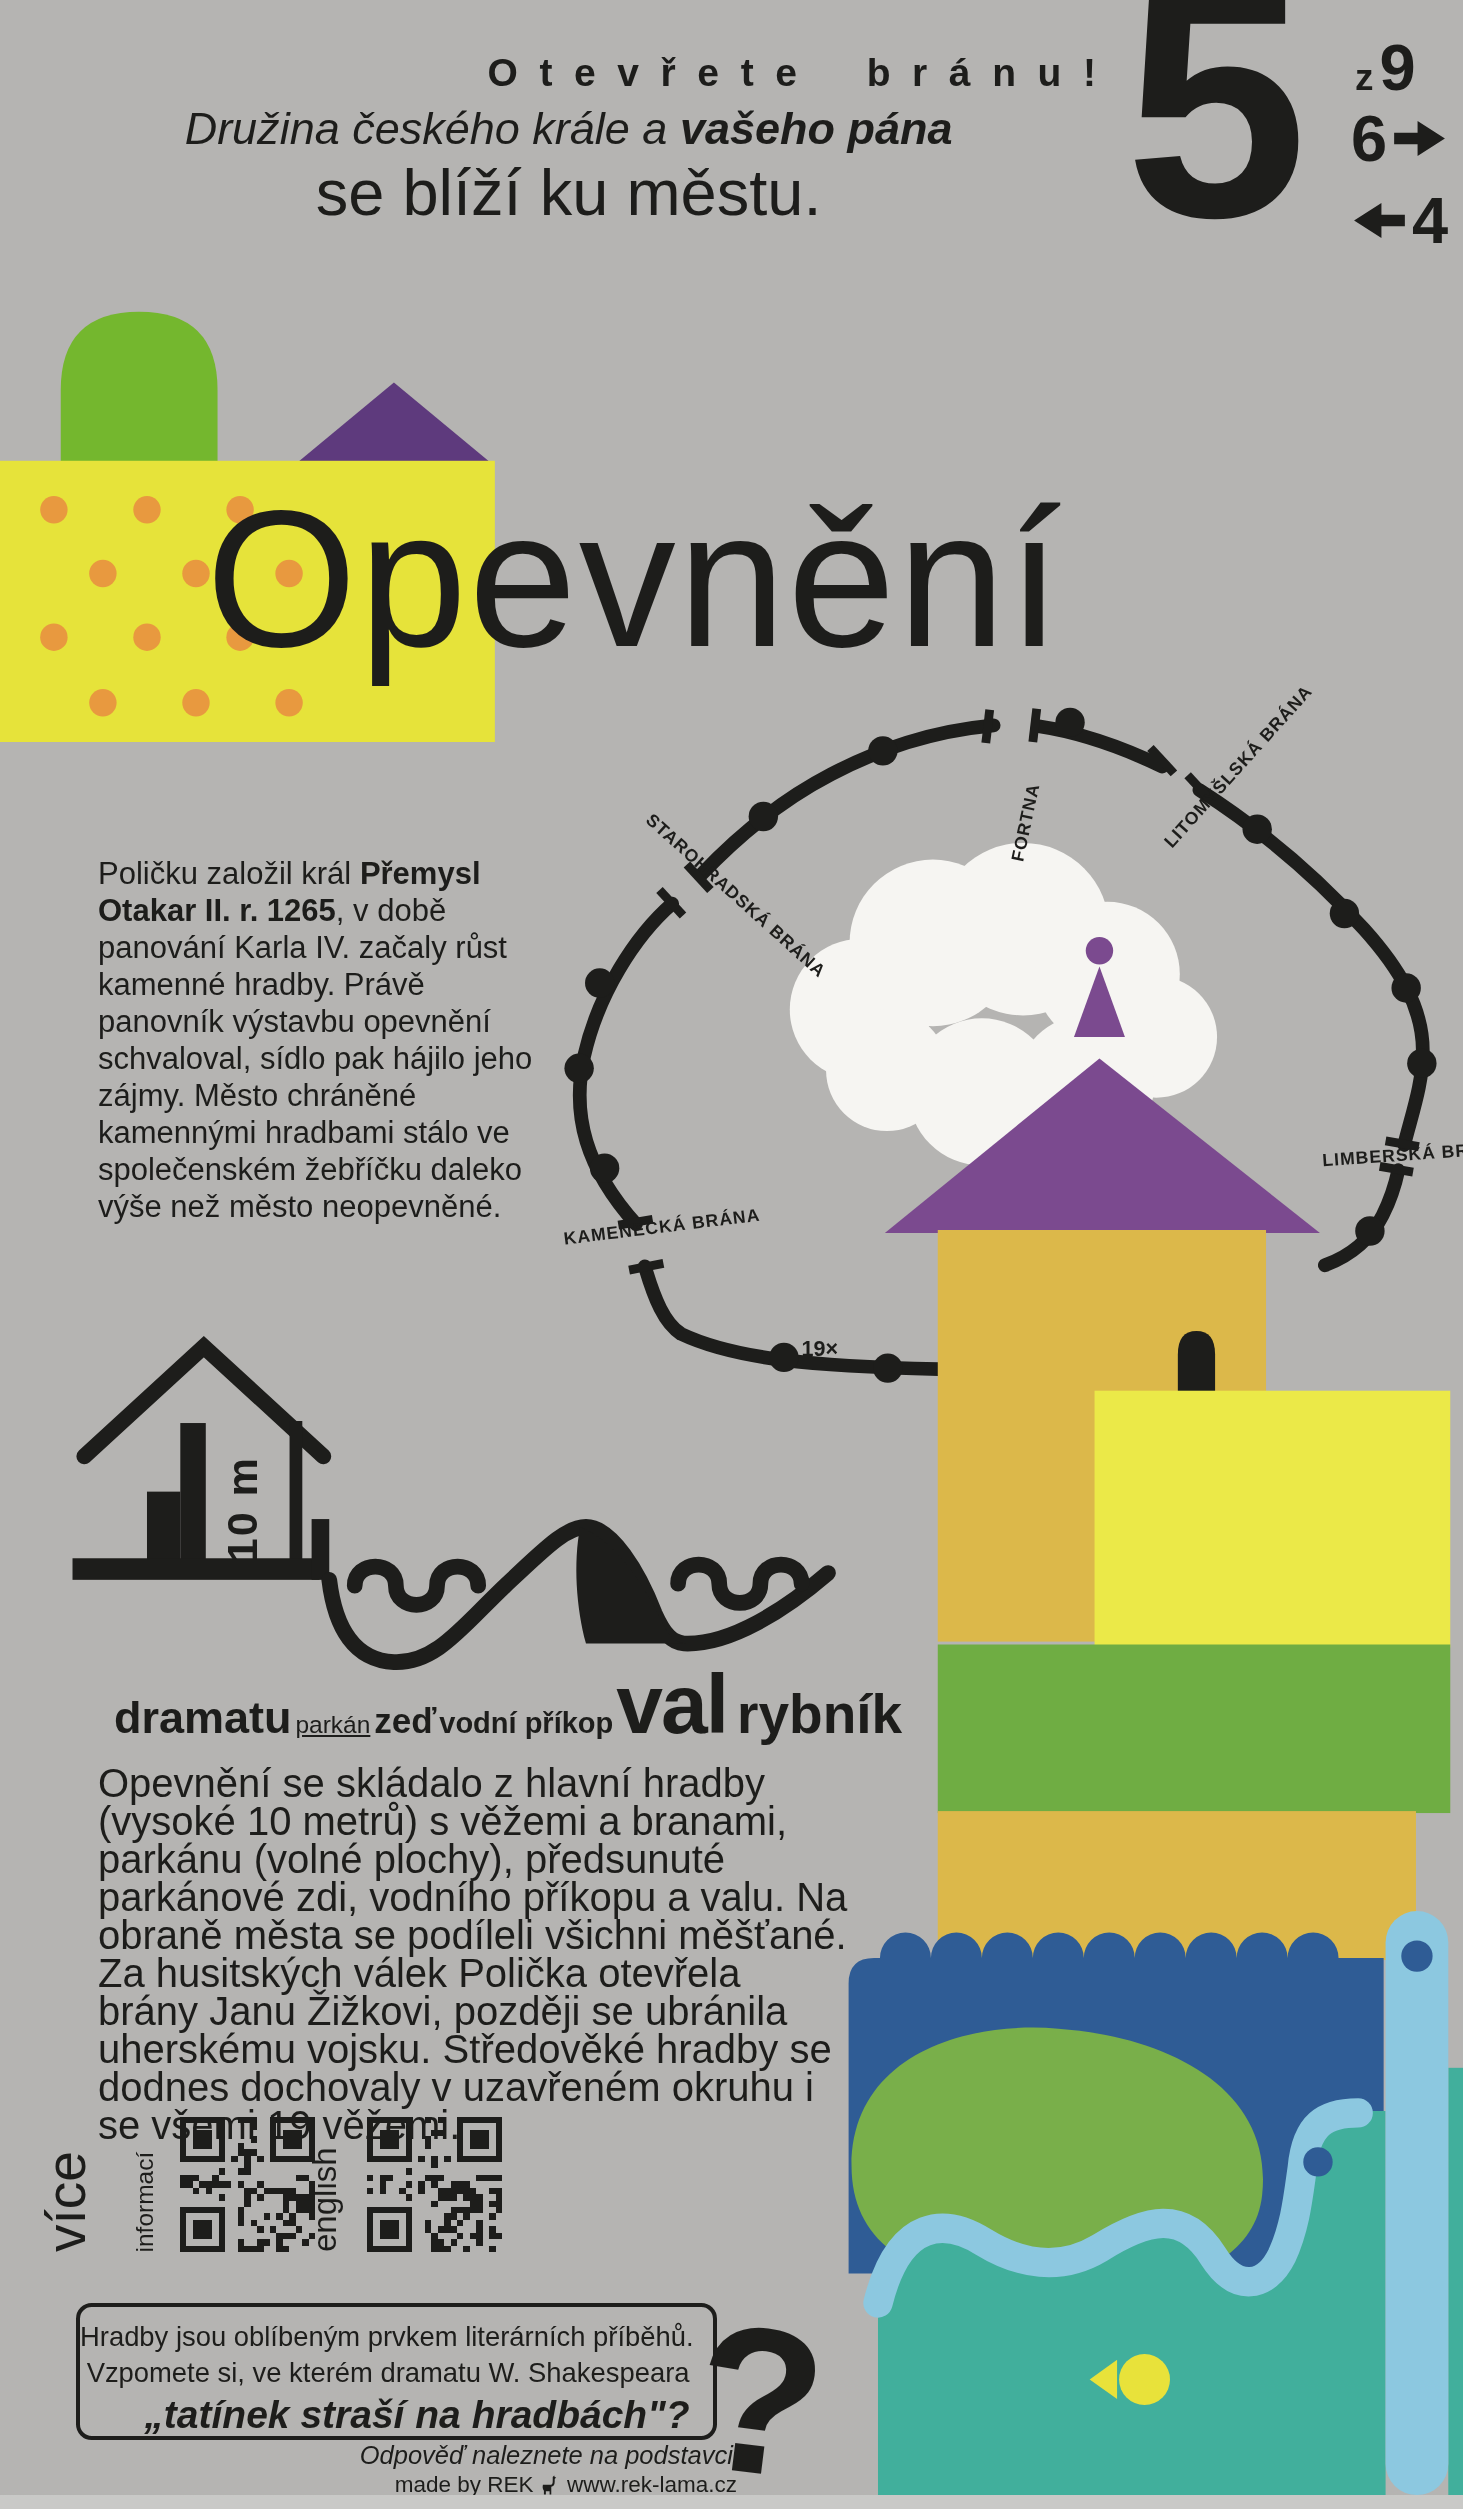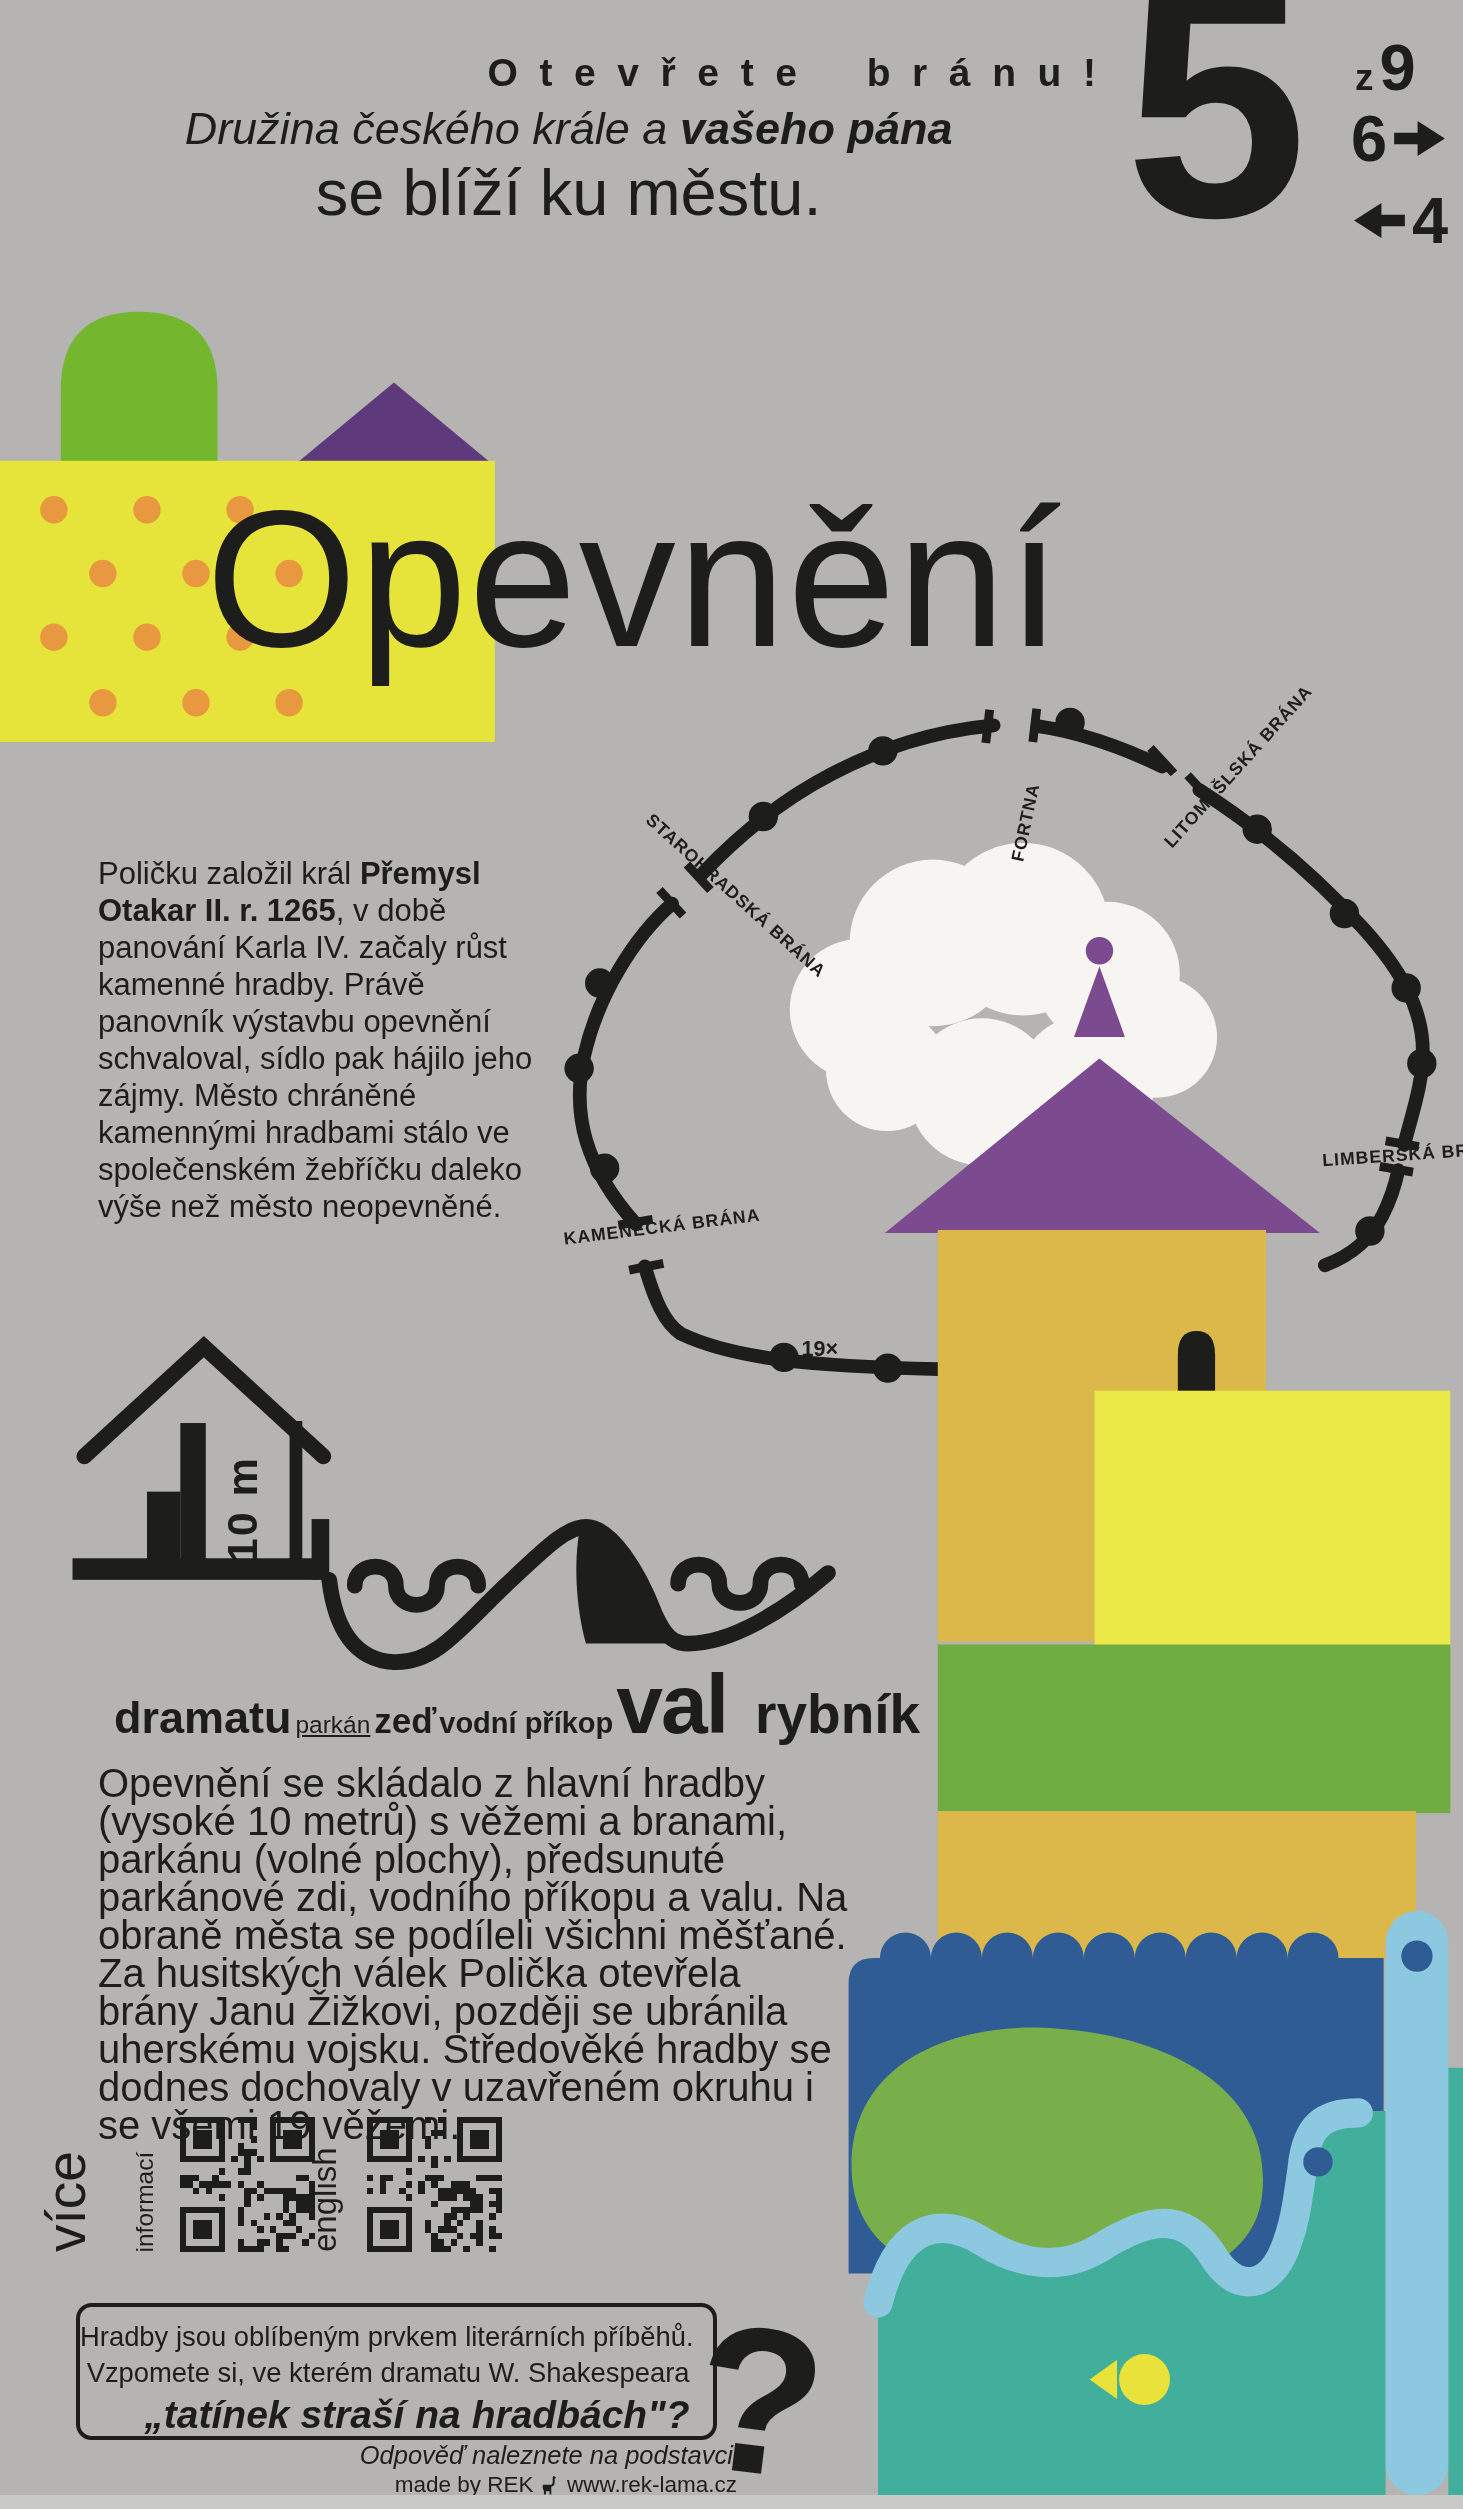--- a/index.html
+++ b/index.html
@@ -29,21 +29,21 @@
   
   .intro{position:absolute;left:98px;top:855px;width:459px;font-size:31px;line-height:37px;}
   .bodytext{position:absolute;left:98px;top:1764px;width:753px;font-size:40px;line-height:38px;}
 
   
   .terms{position:absolute;left:114px;top:1656px;display:flex;align-items:baseline;white-space:nowrap;}
   .t-hradba{font-size:45px;font-weight:700;margin-right:3.9px;}
   .t-parkan{font-size:24.5px;font-weight:400;margin-right:3.9px;text-decoration:underline;}
   .t-zed{font-size:35px;font-weight:700;margin-right:2.9px;}
   .t-vodni{font-size:29px;font-weight:700;margin-right:3px;}
-  .t-val{font-size:84px;font-weight:700;margin-right:28px;letter-spacing:-2px;}
+  .t-val{font-size:84px;font-weight:700;margin-right:10px;letter-spacing:-2px;}
   .t-rybnik{font-size:55px;font-weight:700;}
 
   
   .vrot{position:absolute;transform-origin:0 100%;transform:rotate(-90deg);line-height:1;white-space:nowrap;}
   .vice{left:94px;top:2197px;font-size:55px;}
   .informaci{left:157px;top:2228px;font-size:24.5px;}
   .english{left:341px;top:2219px;font-size:33px;}
   .qr{position:absolute;width:135px;height:135px;}
   .qr1{left:180px;top:2117px;}
   .qr2{left:367px;top:2117px;}

